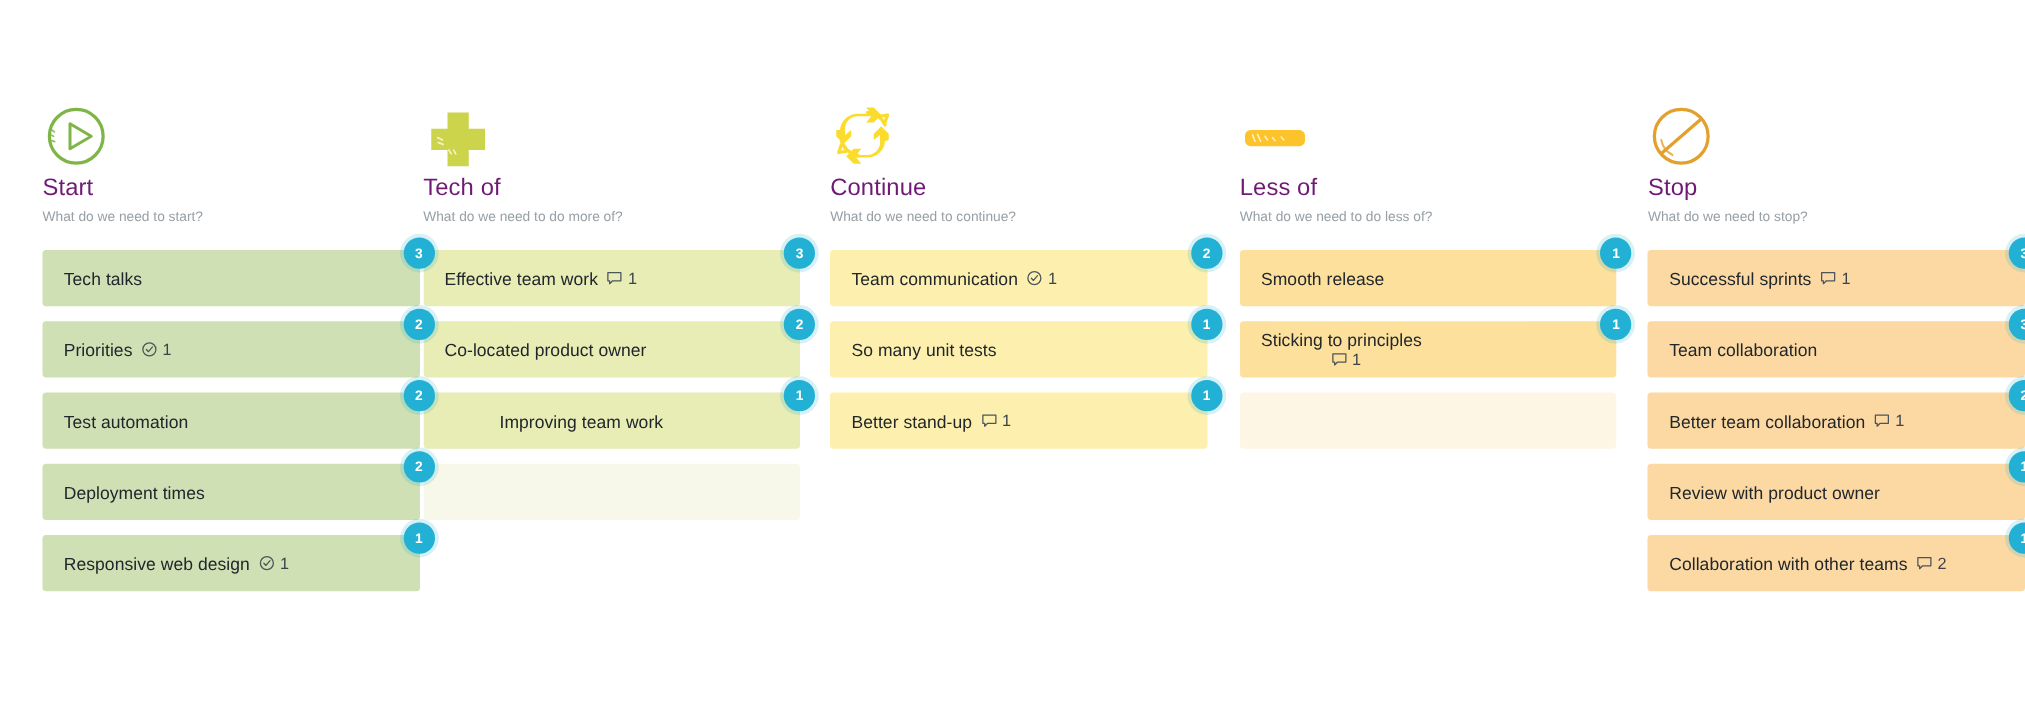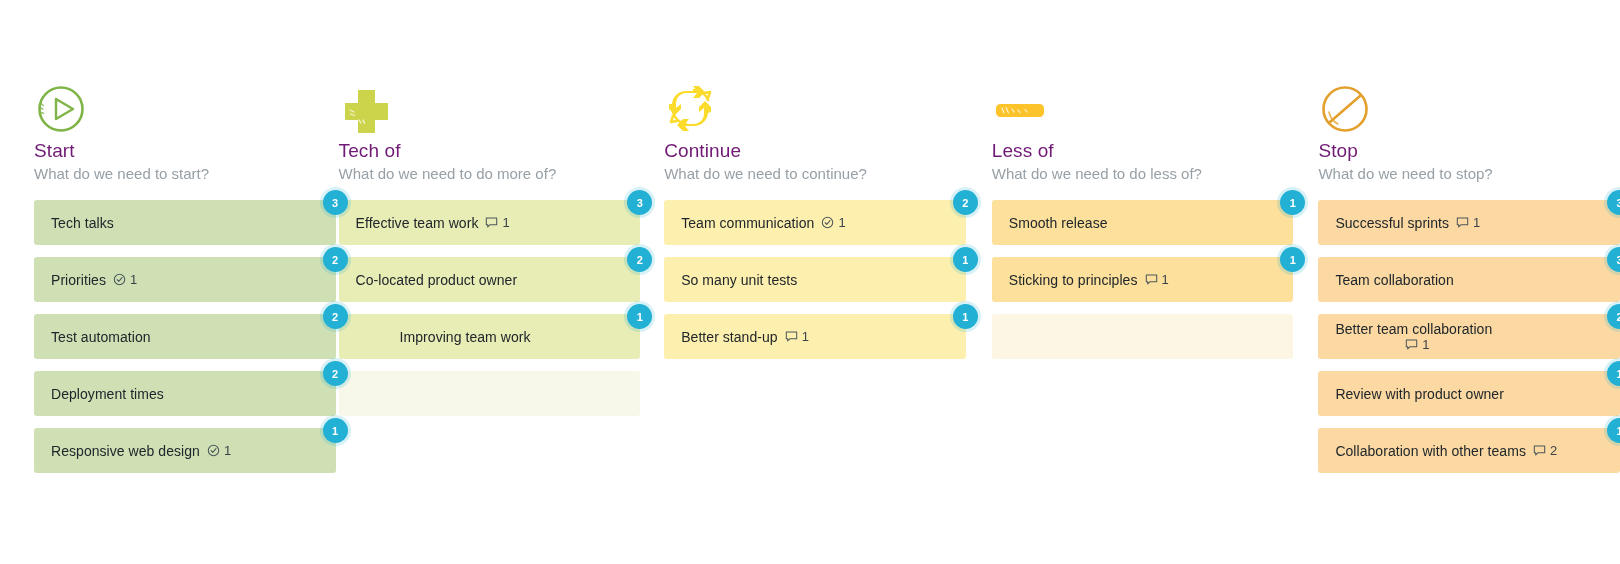--- a/index.html
+++ b/index.html
@@ -46,21 +46,21 @@
 
   .col-title {
     font-size: 19px;
     color: #701a75;
     font-weight: 400;
     letter-spacing: 0.1px;
     margin: 0 0 4px 0;
     line-height: 22px;
   }
   .col-sub {
-    font-size: 15px;
+    font-size: 11px;
     color: #97a0a6;
     font-weight: 400;
     margin: 0 0 18px 0;
     line-height: 16px;
   }
 
   .cards { position: relative; }
 
   .card {
     position: relative;
@@ -285,21 +285,21 @@
       <div class="col-title">Less of</div>
       <div class="col-sub">What do we need to do less of?</div>
       <div class="cards">
         <div class="card">
           <div style="display: flex; align-items: flex-start;">
             <span class="card-text">Smooth release</span>
           </div>
           <div class="badge">1</div>
         </div>
         <div class="card">
-          <div style="display: flex; align-items: center;">
+          <div style="display: flex; align-items: center; flex-direction: column;">
             <span class="card-text">Sticking to principles</span>
             <span class="card-meta">
               <span>
                 <svg width="13" height="13" viewBox="0 0 14 14">
                   <path d="M1.4 2.2 h11.2 v7.1 h-7.1 l-2.6 2.5 v-2.5 h-1.5 z" fill="none" stroke="#4b555c" stroke-width="1.1" stroke-linejoin="round"></path>
                 </svg>
               </span>
               <span>1</span>
             </span>
           </div>
@@ -337,21 +337,21 @@
           </div>
           <div class="badge">3</div>
         </div>
         <div class="card">
           <div style="display: flex; align-items: center;">
             <span class="card-text">Team collaboration</span>
           </div>
           <div class="badge">3</div>
         </div>
         <div class="card">
-          <div style="display: flex; align-items: center; flex-direction: column;">
+          <div style="display: flex; align-items: center;">
             <span class="card-text">Better team collaboration</span>
             <span class="card-meta">
               <span>
                 <svg width="13" height="13" viewBox="0 0 14 14">
                   <path d="M1.4 2.2 h11.2 v7.1 h-7.1 l-2.6 2.5 v-2.5 h-1.5 z" fill="none" stroke="#4b555c" stroke-width="1.1" stroke-linejoin="round"></path>
                 </svg>
               </span>
               <span>1</span>
             </span>
           </div>

